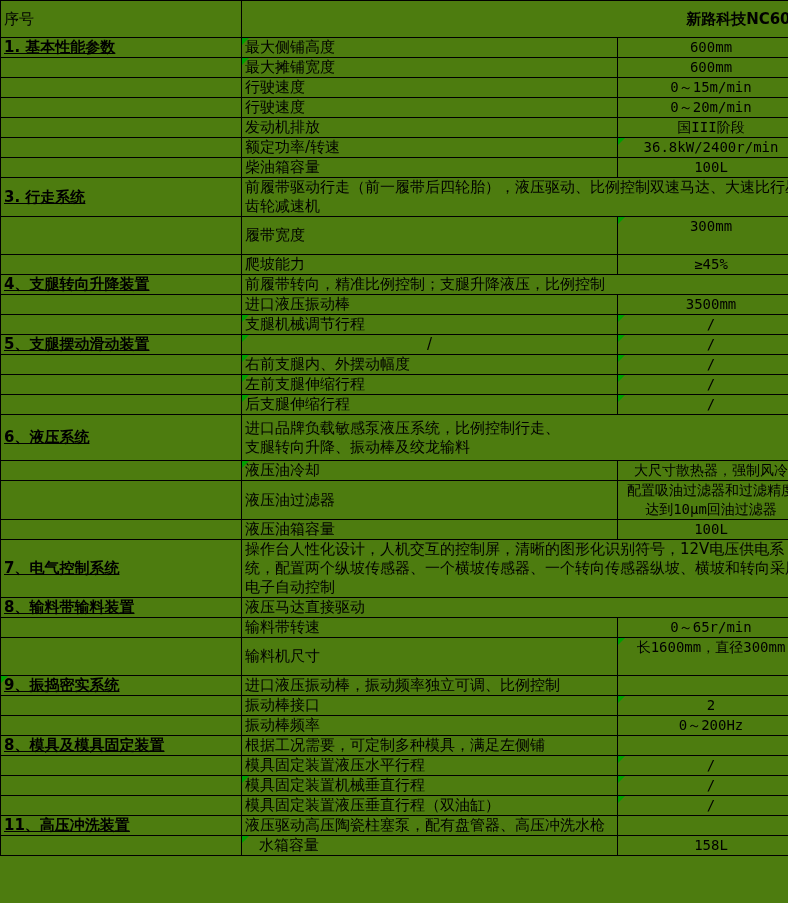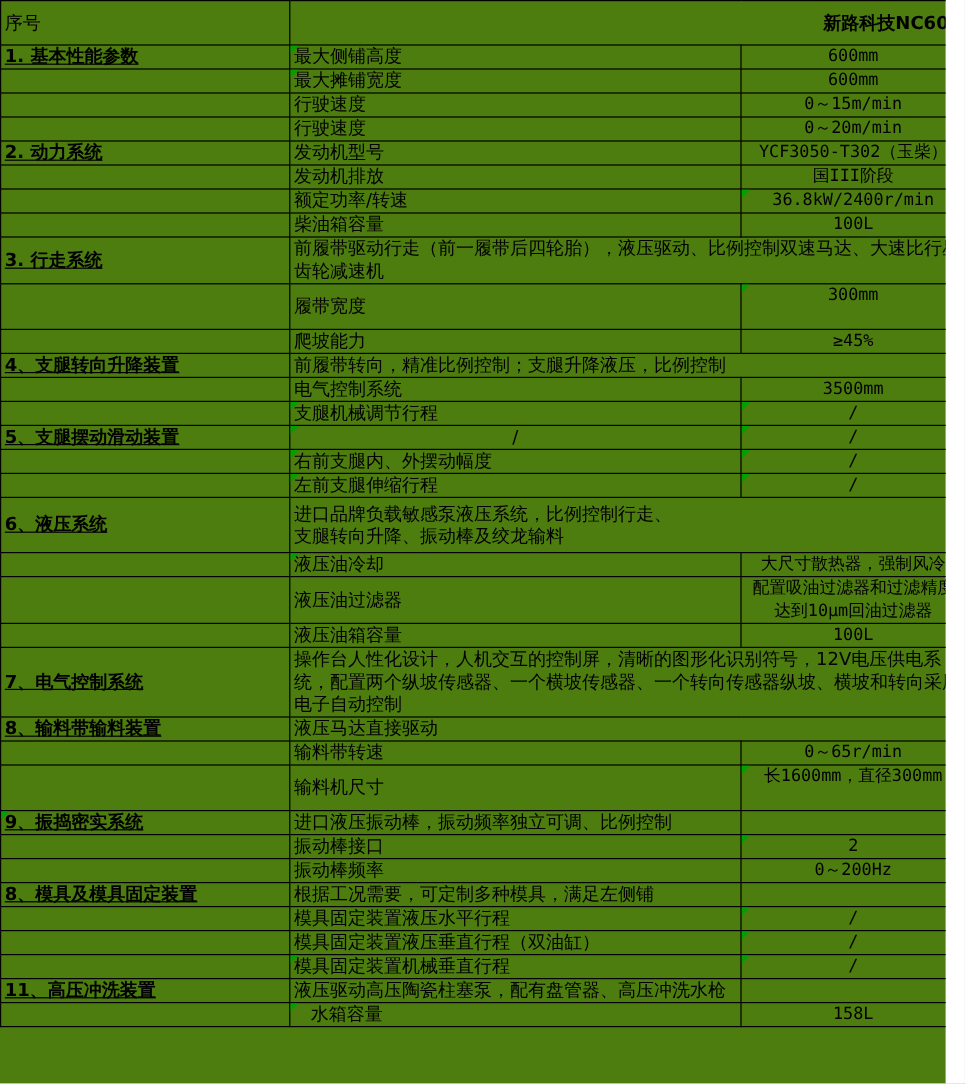--- a/index.html
+++ b/index.html
@@ -48,25 +48,20 @@
   <td class="c1"></td>
   <td class="c2"><span>行驶速度</span></td>
   <td class="c3"><span>0～15m/min</span></td>
 </tr>
 <tr style="height:19px">
   <td class="c1"></td>
   <td class="c2"><span>行驶速度</span></td>
   <td class="c3"><span>0～20m/min</span></td>
 </tr>
 <tr style="height:19px">
-  <td class="c1"><span class="sec">2. 动力系统</span></td>
-  <td class="c2"><span>发动机型号</span></td>
-  <td class="c3"><span>YCF3050-T302（玉柴）</span></td>
-</tr>
-<tr style="height:19px">
   <td class="c1"></td>
   <td class="c2"><span>发动机排放</span></td>
   <td class="c3"><span>国III阶段</span></td>
 </tr>
 <tr style="height:19px">
   <td class="c1"></td>
   <td class="c2"><span>额定功率/转速</span></td>
   <td class="c3"><i class="tri"></i><span>36.8kW/2400r/min</span></td>
 </tr>
 <tr style="height:19px">
@@ -87,41 +82,46 @@
   <td class="c1"></td>
   <td class="c2"><span>爬坡能力</span></td>
   <td class="c3"><span>≥45%</span></td>
 </tr>
 <tr style="height:19px">
   <td class="c1"><span class="sec">4、支腿转向升降装置</span></td>
   <td class="c2" colspan="2"><span>前履带转向，精准比例控制；支腿升降液压，比例控制</span></td>
 </tr>
 <tr style="height:19px">
   <td class="c1"></td>
-  <td class="c2"><span>电气控制系统</span></td>
+  <td class="c2"><span>进口液压振动棒</span></td>
   <td class="c3"><span>3500mm</span></td>
 </tr>
 <tr style="height:19px">
   <td class="c1"></td>
   <td class="c2"><i class="tri"></i><span>支腿机械调节行程</span></td>
   <td class="c3 center"><i class="tri"></i><span>/</span></td>
 </tr>
 <tr style="height:18px">
   <td class="c1"><span class="sec">5、支腿摆动滑动装置</span></td>
   <td class="c2 center"><i class="tri"></i><span>/</span></td>
   <td class="c3 center"><i class="tri"></i><span>/</span></td>
 </tr>
 <tr style="height:17px">
   <td class="c1"></td>
   <td class="c2"><i class="tri"></i><span>右前支腿内、外摆动幅度</span></td>
   <td class="c3 center"><i class="tri"></i><span>/</span></td>
 </tr>
 <tr style="height:17px">
   <td class="c1"></td>
   <td class="c2"><i class="tri"></i><span>左前支腿伸缩行程</span></td>
+  <td class="c3 center"><i class="tri"></i><span>/</span></td>
+</tr>
+<tr style="height:17px">
+  <td class="c1"></td>
+  <td class="c2"><i class="tri"></i><span>后支腿伸缩行程</span></td>
   <td class="c3 center"><i class="tri"></i><span>/</span></td>
 </tr>
 <tr style="height:46px">
   <td class="c1"><span class="sec">6、液压系统</span></td>
   <td class="c2" colspan="2"><span>进口品牌负载敏感泵液压系统，比例控制行走、
 支腿转向升降、振动棒及绞龙输料</span></td>
 </tr>
 <tr style="height:19px">
   <td class="c1"></td>
   <td class="c2"><i class="tri"></i><span>液压油冷却</span></td>
@@ -175,26 +175,26 @@
   <td class="c2"><span>根据工况需要，可定制多种模具，满足左侧铺</span></td>
   <td class="c3"><span></span></td>
 </tr>
 <tr style="height:19px">
   <td class="c1"></td>
   <td class="c2"><span>模具固定装置液压水平行程</span></td>
   <td class="c3 center"><i class="tri"></i><span>/</span></td>
 </tr>
 <tr style="height:19px">
   <td class="c1"></td>
+  <td class="c2"><i class="tri"></i><span>模具固定装置机械垂直行程</span></td>
+  <td class="c3 center"><i class="tri"></i><span>/</span></td>
+</tr>
+<tr style="height:19px">
+  <td class="c1"></td>
   <td class="c2"><span>模具固定装置液压垂直行程（双油缸）</span></td>
-  <td class="c3 center"><i class="tri"></i><span>/</span></td>
-</tr>
-<tr style="height:19px">
-  <td class="c1"></td>
-  <td class="c2"><i class="tri"></i><span>模具固定装置机械垂直行程</span></td>
   <td class="c3 center"><i class="tri"></i><span>/</span></td>
 </tr>
 <tr style="height:17px">
   <td class="c1"><span class="sec">11、高压冲洗装置</span></td>
   <td class="c2"><span>液压驱动高压陶瓷柱塞泵，配有盘管器、高压冲洗水枪</span></td>
   <td class="c3"><span></span></td>
 </tr>
 <tr style="height:18px">
   <td class="c1"></td>
   <td class="c2 ind"><i class="tri"></i><span>水箱容量</span></td>

